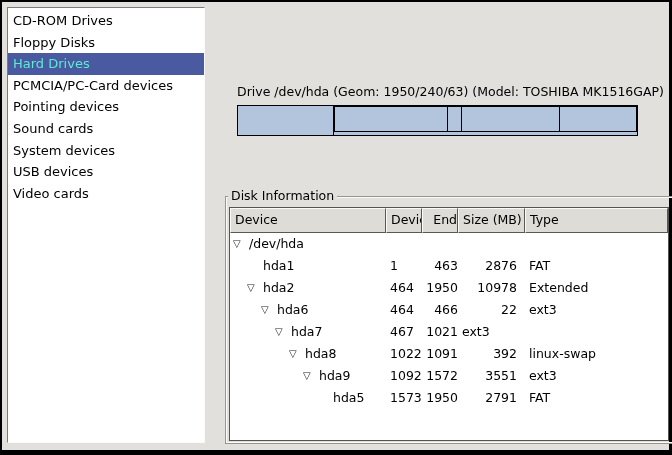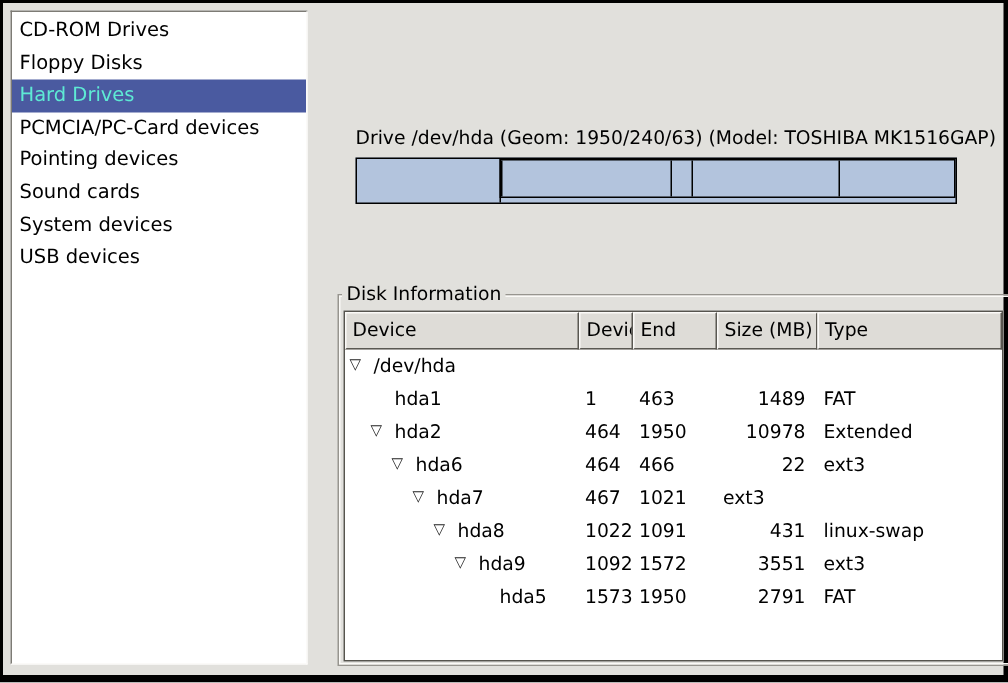--- a/index.html
+++ b/index.html
@@ -38,21 +38,21 @@
   }
   .thead{display:flex;height:25px;}
   .th{
     background:#dedcd7;font-size:12.5px;line-height:22px;padding-left:4px;
     border-top:1px solid #fbfaf8;border-left:1px solid #fbfaf8;
     border-right:1px solid #5a5852;border-bottom:1px solid #5a5852;
     white-space:nowrap;overflow:hidden;cursor:default;
   }
   .col-device{width:156px;}
   .col-start{width:36px;}
-  .col-end{width:56px;}
+  .col-end{width:36px;text-align:right;}
   .col-size{width:67px;}
   .col-type{flex:1;}
   .trow{display:flex;height:22px;line-height:22px;font-size:12.5px;}
   .td{white-space:nowrap;overflow:hidden;}
   .td.col-device{display:flex;align-items:center;}
   .indent-spacer{height:1px;flex:none;}
   .expander{
     width:16px;flex:none;font-size:10px;line-height:22px;color:#1a1a1a;
     text-align:left;
   }
@@ -68,20 +68,21 @@
 
   <div class="sidebar">
       <div class="sb-item">CD-ROM Drives</div>
       <div class="sb-item">Floppy Disks</div>
       <div class="sb-item selected" style="background: rgb(74, 90, 160);">Hard Drives</div>
       <div class="sb-item">PCMCIA/PC-Card devices</div>
       <div class="sb-item">Pointing devices</div>
       <div class="sb-item">Sound cards</div>
       <div class="sb-item">System devices</div>
       <div class="sb-item">USB devices</div>
+      <div class="sb-item">Video cards</div>
     </div>
 
   <div class="drive-title">Drive /dev/hda (Geom: 1950/240/63) (Model: TOSHIBA MK1516GAP)</div>
 
   <div class="drive-bar" style="background: rgb(179, 196, 221);">
       <div class="bar-divider" style="left: 23.74%;"></div>
       <div class="extended-box" style="left: 23.74%;">
         <div class="ext-divider" style="left: 0.209809%;"></div>
         <div class="ext-divider" style="left: 37.5295%;"></div>
         <div class="ext-divider" style="left: 42.2371%;"></div>
@@ -113,21 +114,21 @@
             <div class="td col-type"></div>
           </div>
           <div class="trow">
             <div class="td col-device">
               <span class="indent-spacer" style="width: 17px;"></span>
               <span class="expander"></span>
               <span>hda1</span>
             </div>
             <div class="td col-start">1</div>
             <div class="td col-end">463</div>
-            <div class="td col-size">1489</div>
+            <div class="td col-size">2876</div>
             <div class="td col-type">FAT</div>
           </div>
           <div class="trow">
             <div class="td col-device">
               <span class="indent-spacer" style="width: 17px;"></span>
               <span class="expander">▽</span>
               <span>hda2</span>
             </div>
             <div class="td col-start">464</div>
             <div class="td col-end">1950</div>
@@ -156,21 +157,21 @@
             <div class="td col-type">ext3</div>
           </div>
           <div class="trow">
             <div class="td col-device">
               <span class="indent-spacer" style="width: 59px;"></span>
               <span class="expander">▽</span>
               <span>hda8</span>
             </div>
             <div class="td col-start">1022</div>
             <div class="td col-end">1091</div>
-            <div class="td col-size">431</div>
+            <div class="td col-size">392</div>
             <div class="td col-type">linux-swap</div>
           </div>
           <div class="trow">
             <div class="td col-device">
               <span class="indent-spacer" style="width: 73px;"></span>
               <span class="expander">▽</span>
               <span>hda9</span>
             </div>
             <div class="td col-start">1092</div>
             <div class="td col-end">1572</div>

